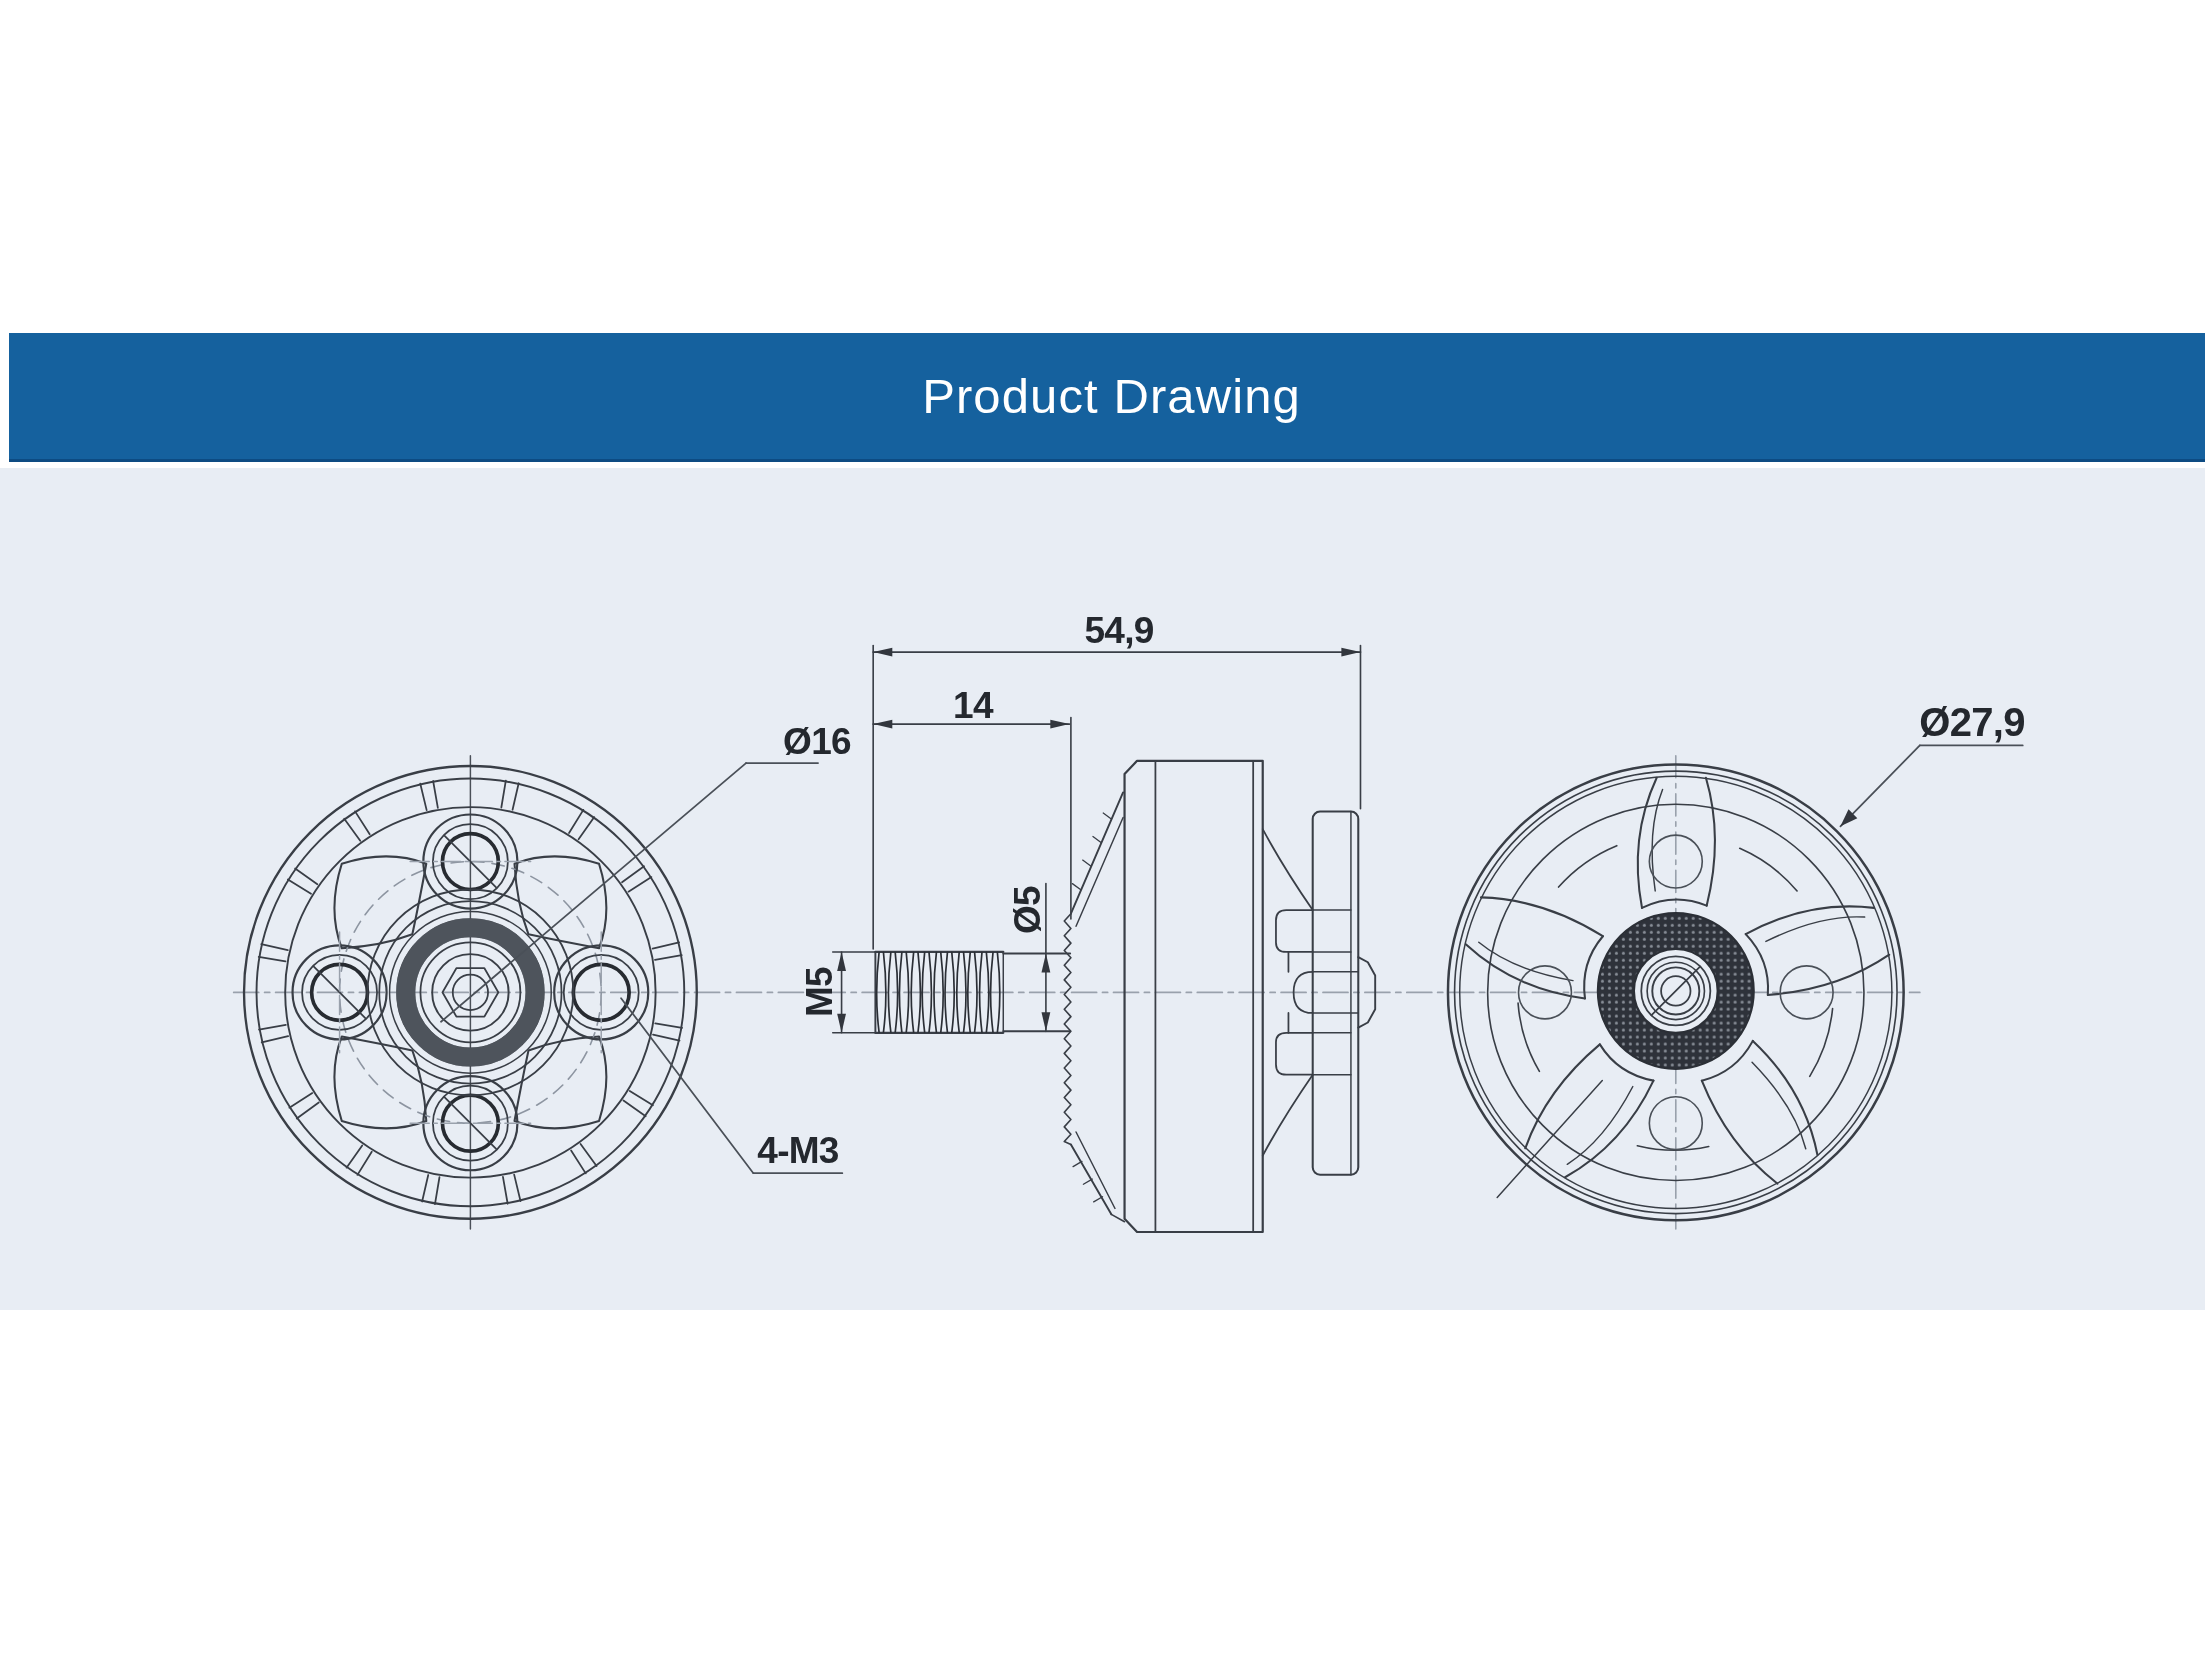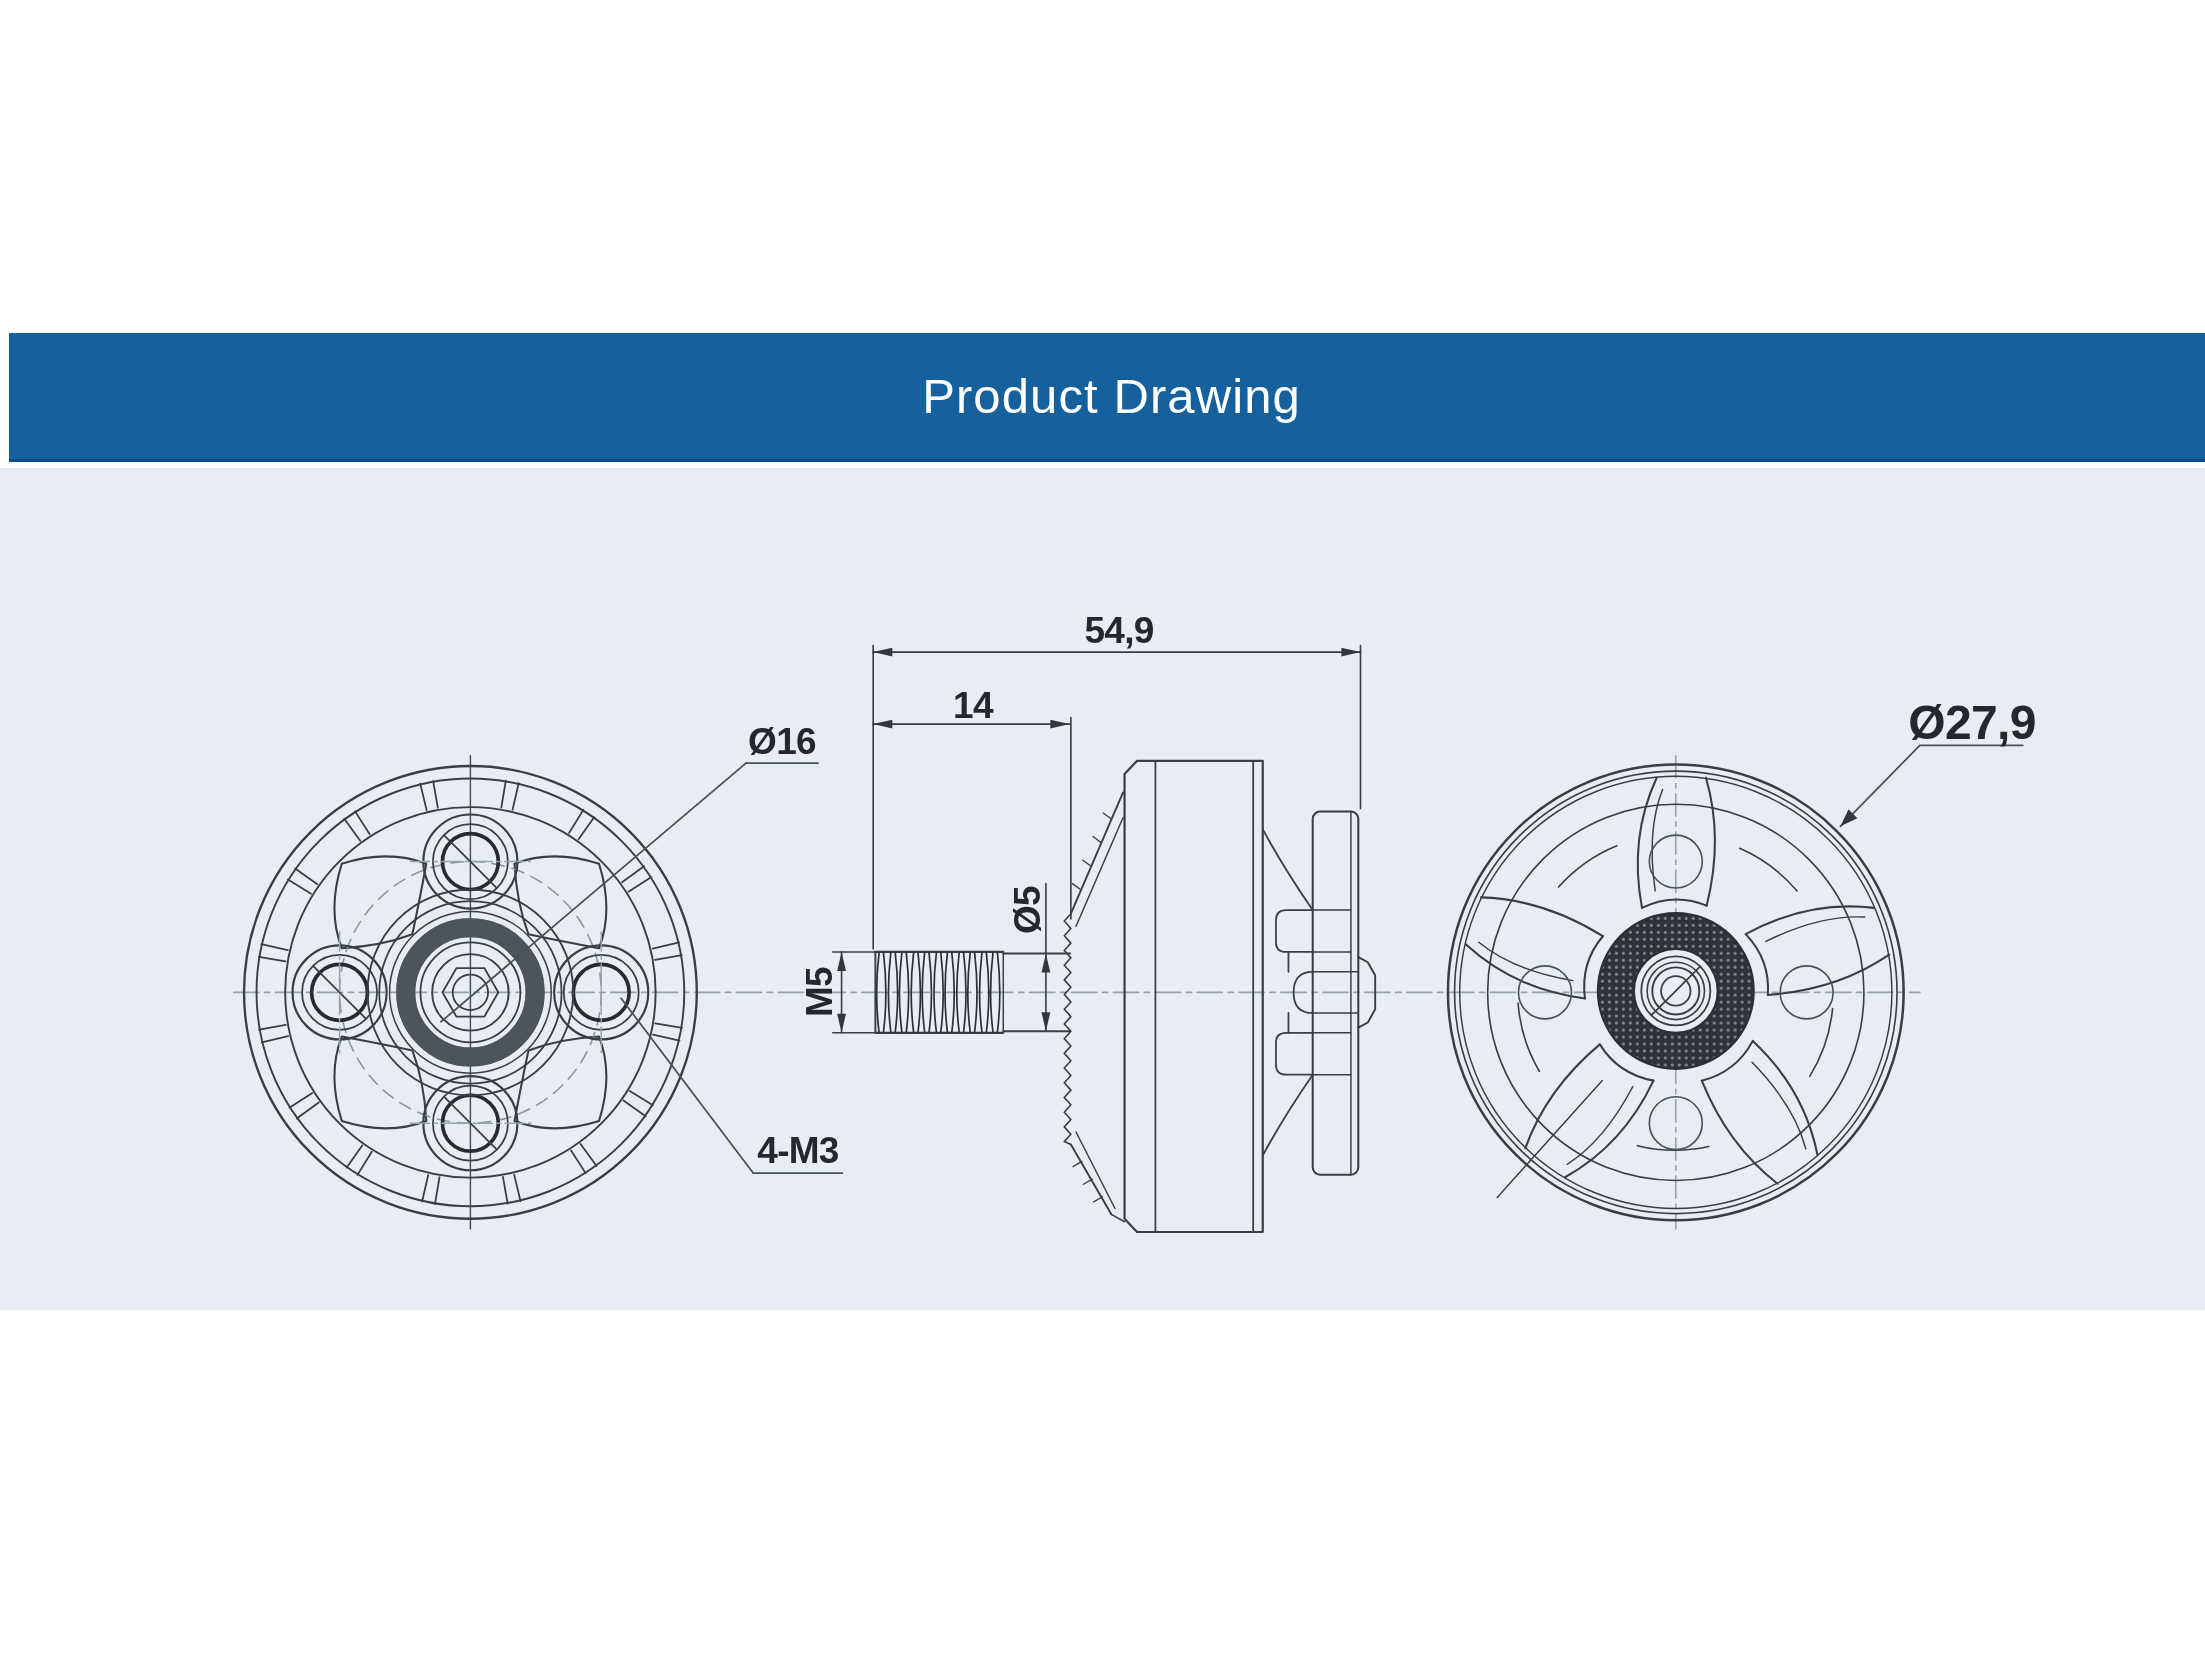--- a/index.html
+++ b/index.html
@@ -18,21 +18,21 @@
   .drawing-area{
     position:absolute;left:0;top:468px;width:2205px;height:842px;
     background:#E8EDF4;
   }
   svg.draw{position:absolute;left:0;top:0;width:2205px;height:1654px;}
   .dim{
     position:absolute;transform:translate(-50%,-50%);
     color:#24282E;font-size:37px;font-weight:700;letter-spacing:-0.7px;white-space:nowrap;
   }
   .dim.rot{transform:translate(-50%,-50%) rotate(-90deg);}
-  .dim.big{font-size:48px;}
+  .dim.big{font-size:40px;}
 </style>
 </head>
 <body>
 
 <div class="banner">
   <h1>Product Drawing</h1>
 </div>
 
 <div class="drawing-area"></div>
 
@@ -260,17 +260,17 @@
       <path d="M2504,1124 L2515,1101 L2527,1113 Z" fill="#32363D" stroke="none"></path>
     </g>
   </g>
 </svg>
 
 <div>
   <span class="dim" style="left:1119px;top:631px">54,9</span>
   <span class="dim" style="left:973px;top:706px">14</span>
   <span class="dim rot" style="left:1028px;top:910px">Ø5</span>
   <span class="dim rot" style="left:820px;top:992px">M5</span>
-  <span class="dim" style="left:782px;top:742px">Ø16</span>
+  <span class="dim" style="left:817px;top:742px">Ø16</span>
   <span class="dim" style="left:798px;top:1151px">4-M3</span>
   <span class="dim big" style="left:1972px;top:722px">Ø27,9</span>
 </div>
 
 
 </body></html>

